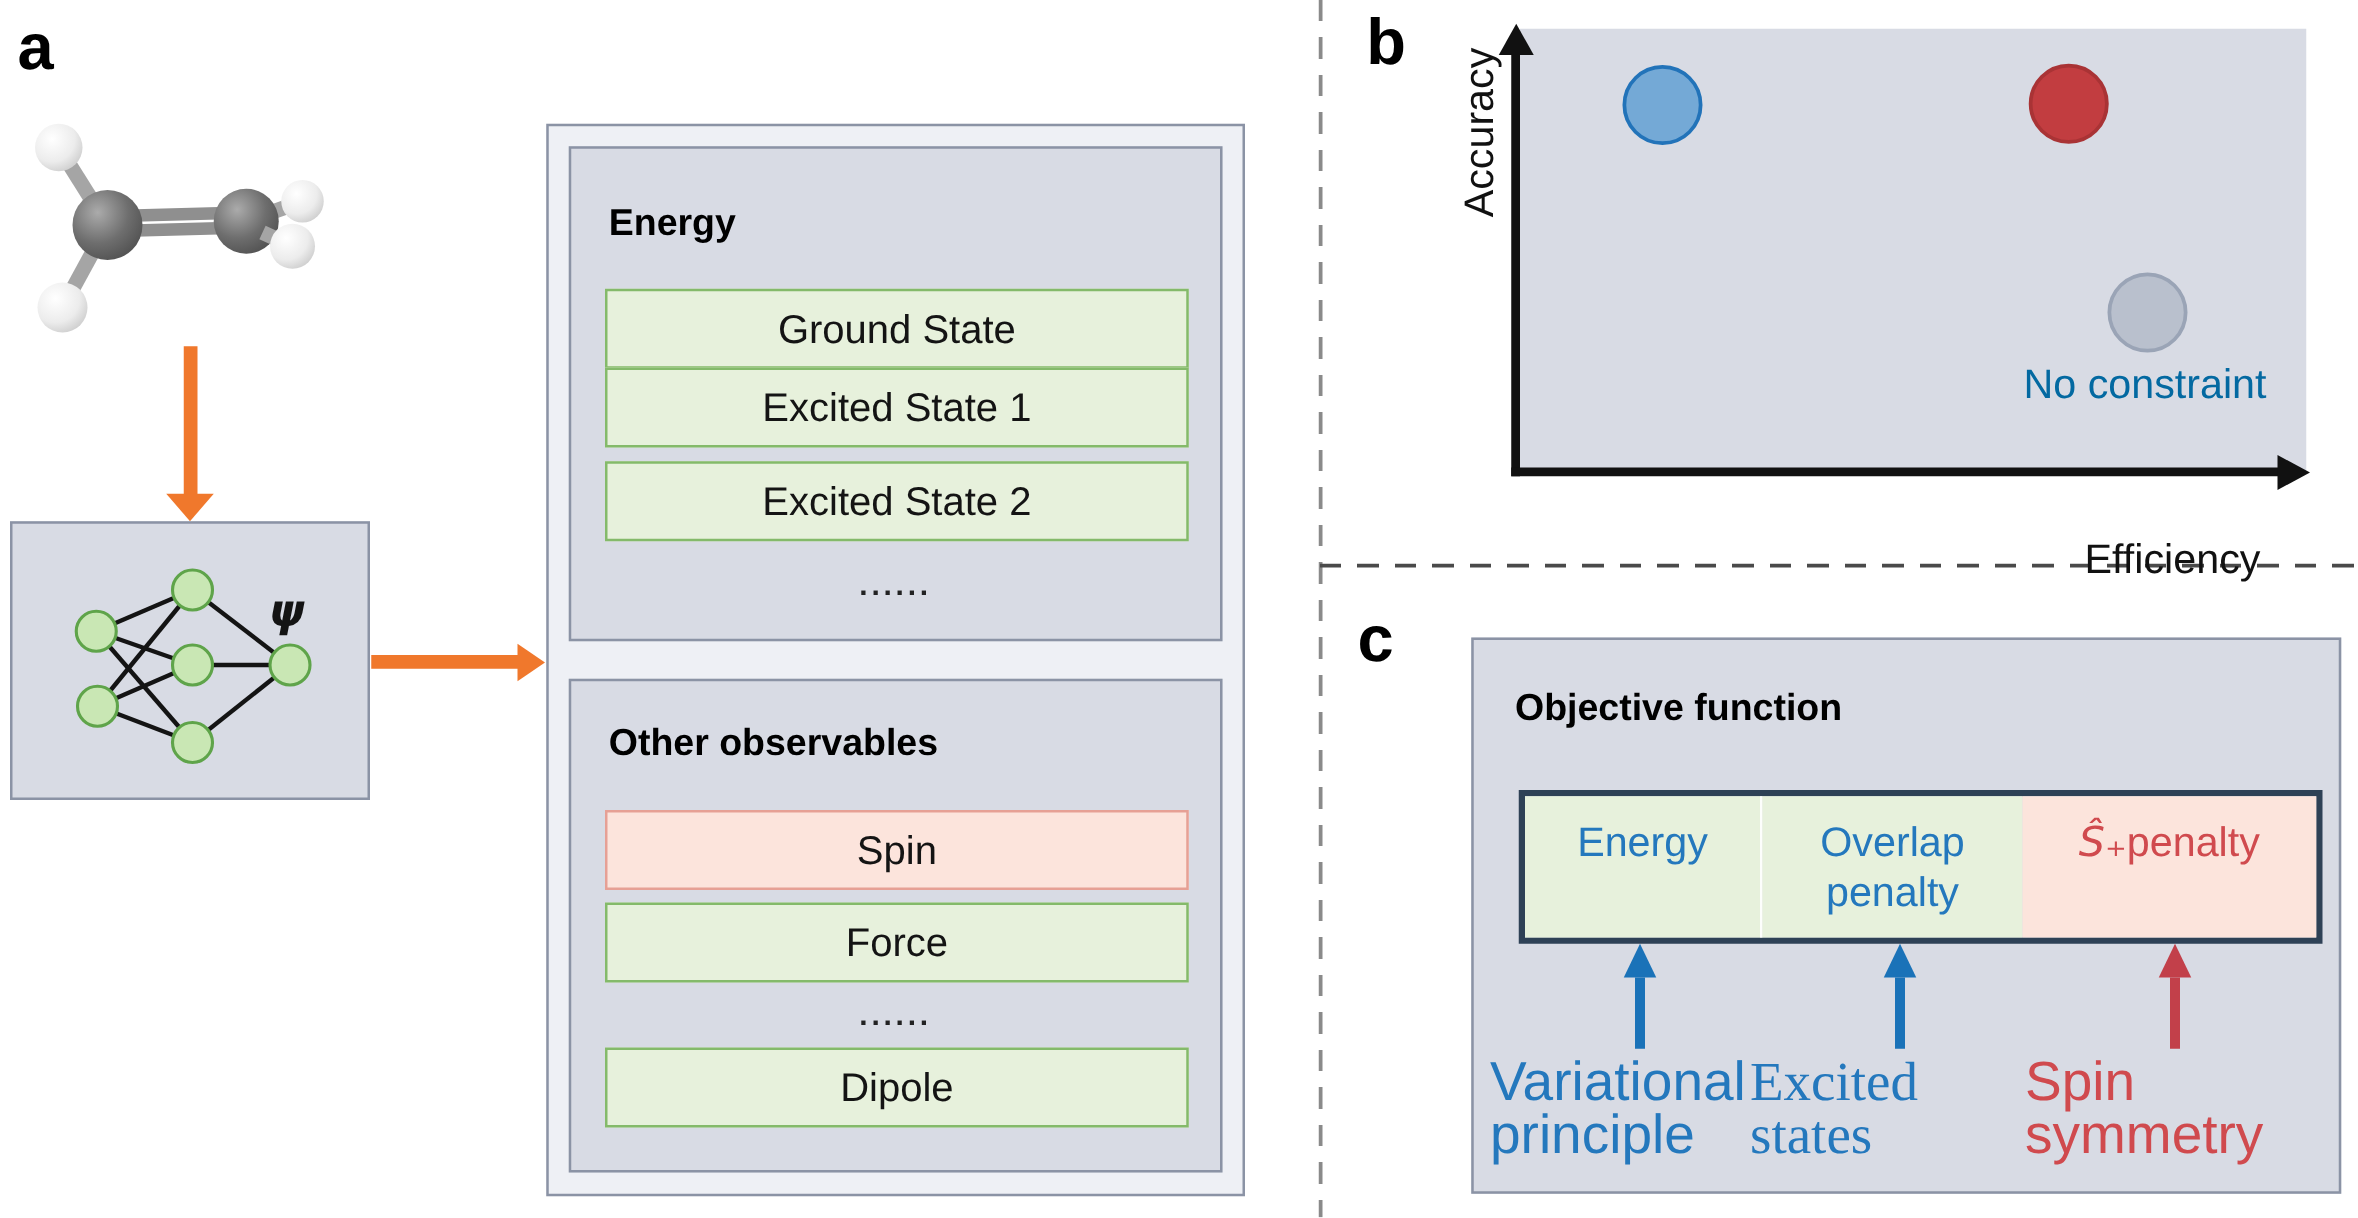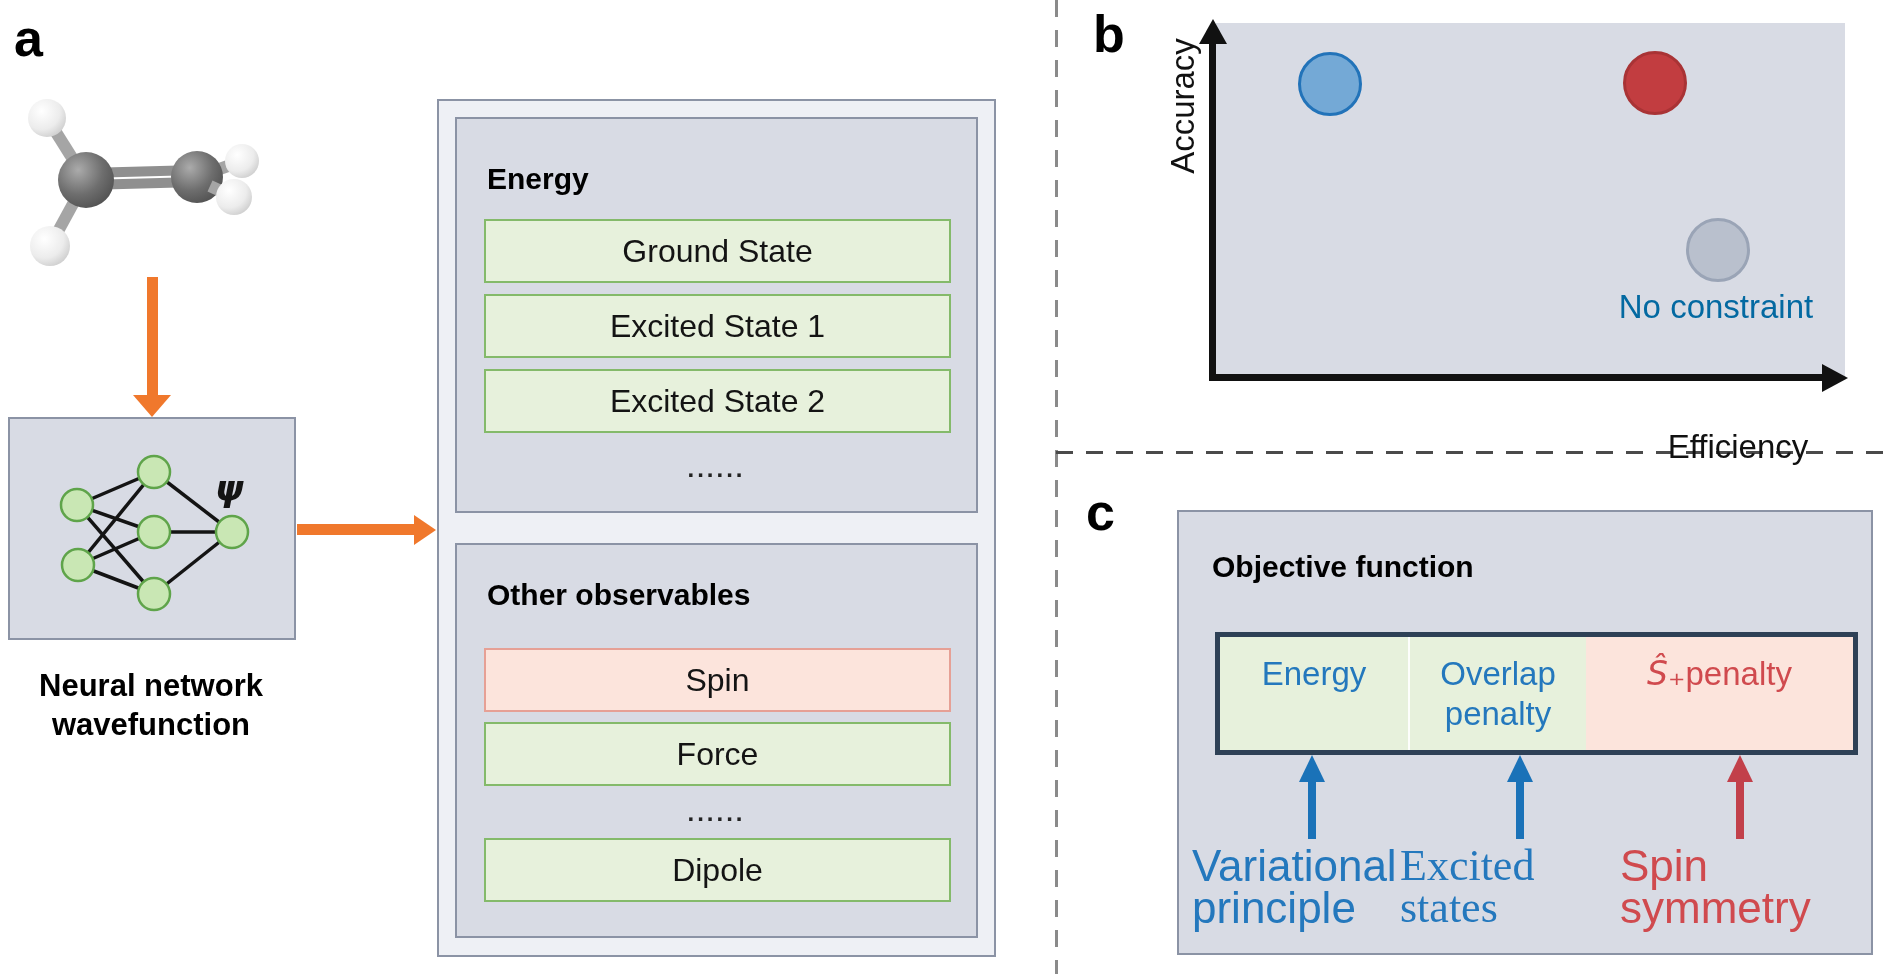--- a/index.html
+++ b/index.html
@@ -113,31 +113,29 @@
           <circle cx="68" cy="146" r="16"></circle>
         <circle cx="144" cy="53" r="16"></circle>
           <circle cx="144" cy="113" r="16"></circle>
           <circle cx="144" cy="175" r="16"></circle>
         <circle cx="222" cy="113" r="16"></circle>
       </g>
       <text x="205" y="82" style="font-size:36px;font-weight:700;font-style:italic;font-family:'DejaVu Sans',sans-serif;fill:#141414;">ψ</text>
     </svg>
   </div>
 
-  <div class="caption">Neural network
-wavefunction</div>
 
   <div class="oshaft" style="left:297px;top:524px;width:119px;height:11px;"></div>
   <div class="tri" style="left:414px;top:515px;border-top:15px solid transparent;border-bottom:15px solid transparent;border-left:22px solid var(--accent_orange,#f0782c);"></div>
 
   <div class="outer" style="left:437px;top:99px;width:559px;height:858px;"></div>
 
   <div class="gbox" style="left:455px;top:117px;width:523px;height:396px;">
     <div class="boxtitle" style="top:43px;">Energy</div>
-    <div class="row green" style="top:100px;">Ground State</div>
+    <div class="row green" style="top:112px;">Ground State</div>
     <div class="row green" style="top:175px;">Excited State 1</div>
     <div class="row green" style="top:250px;">Excited State 2</div>
     <div class="dots" style="top:336px;">......</div>
   </div>
 
   <div class="gbox" style="left:455px;top:543px;width:523px;height:395px;">
     <div class="boxtitle" style="top:33px;">Other observables</div>
     <div class="row pink" style="top:103px;">Spin</div>
     <div class="row green" style="top:177px;">Force</div>
     <div class="dots" style="top:254px;">......</div>
@@ -167,21 +165,21 @@
   <div class="blab" style="left:1586px;top:287px;width:260px;color:#0369a1;"><span class="sym"></span><span>No constraint</span></div>
 
   <div class="panel-letter" style="left:1086px;top:486px;">c</div>
 
   <div class="gbox" style="left:1177px;top:510px;width:696px;height:445px;">
     <div class="boxtitle" style="left:33px;top:38px;">Objective function</div>
   </div>
 
   <div class="bar">
     <div class="cell green" style="width:190px;border-right:2px solid rgba(255,255,255,0.9);"><span>Energy</span></div>
-    <div class="cell green" style="width:176px;"><span>Overlap
+    <div class="cell green" style="width:208px;"><span>Overlap
 penalty</span></div>
     <div class="cell pink" style="flex:1;"><span class="sym">Ŝ₊</span><span> penalty</span></div>
   </div>
 
   <div class="upshaft blue-arrow" style="left:1308px;"></div>
   <div class="uphead" style="left:1299px;border-bottom-color:var(--blue_arrow,#1a72b8);"></div>
   <div class="upshaft blue-arrow" style="left:1516px;"></div>
   <div class="uphead" style="left:1507px;border-bottom-color:var(--blue_arrow,#1a72b8);"></div>
   <div class="upshaft red-arrow" style="left:1736px;"></div>
   <div class="uphead" style="left:1727px;border-bottom-color:var(--red_arrow,#c2404a);"></div>

